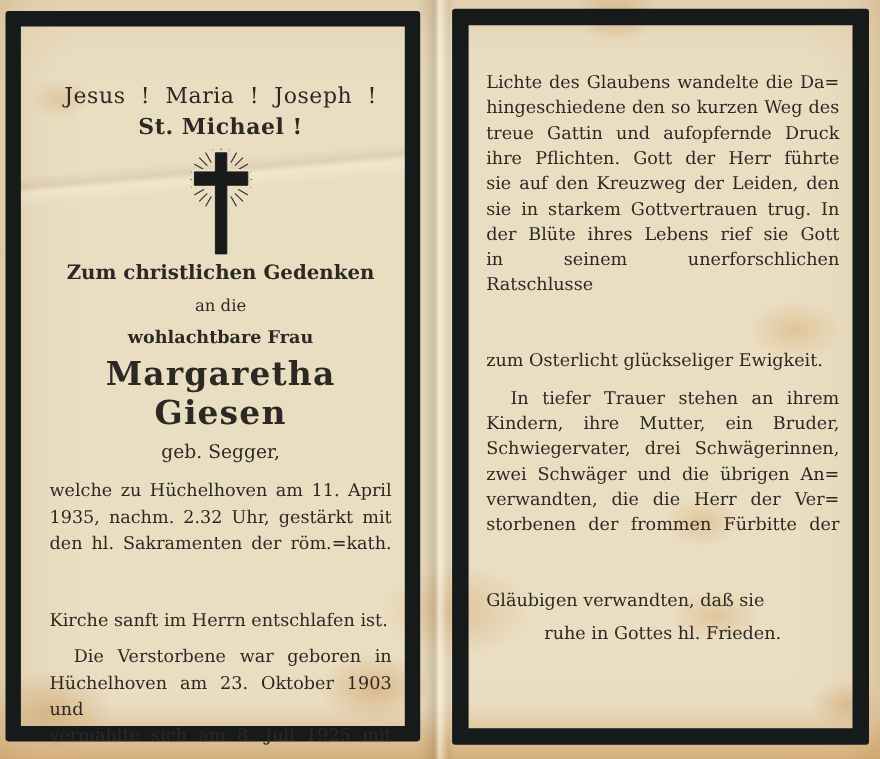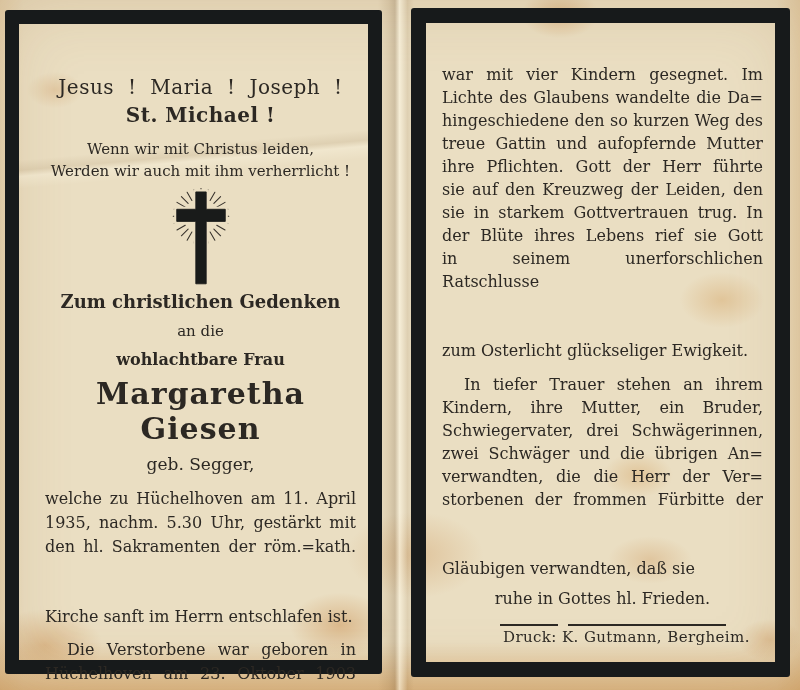--- a/index.html
+++ b/index.html
@@ -89,24 +89,20 @@
   <div class="fold"></div>
   <div class="wrinkle-l"></div>
 
   <div class="frame left"></div>
   <div class="frame right"></div>
 
   <div class="content left">
     <div class="center invocation1">Jesus !  Maria !  Joseph !</div>
     <div class="center invocation2">St. Michael !</div>
 
-    <div class="center motto">
-      <div>Wenn wir mit Christus leiden,</div>
-      <div>Werden wir auch mit ihm verherrlicht !</div>
-    </div>
 
     <div class="cross-wrap">
       <svg width="88" height="104" viewBox="0 0 100 120" aria-hidden="true">
         <g stroke="#35302a" stroke-width="1.2" stroke-linecap="round">
           <line x1="50" y1="4" x2="50" y2="15" transform="rotate(0 50 36)"></line>
           <line x1="50" y1="4" x2="50" y2="15" transform="rotate(15 50 36)"></line>
           <line x1="50" y1="4" x2="50" y2="15" transform="rotate(30 50 36)"></line>
           <line x1="50" y1="4" x2="50" y2="15" transform="rotate(45 50 36)"></line>
           <line x1="50" y1="4" x2="50" y2="15" transform="rotate(60 50 36)"></line>
           <line x1="50" y1="4" x2="50" y2="15" transform="rotate(75 50 36)"></line>
@@ -136,61 +132,53 @@
 
     <div class="center dedication1">Zum christlichen Gedenken</div>
     <div class="center dedication2">an die</div>
     <div class="center dedication3">wohlachtbare Frau</div>
 
     <div class="center name">Margaretha Giesen</div>
     <div class="center maiden">geb. Segger,</div>
 
     <div class="para para1">
         <div class="jline">welche zu Hüchelhoven am 11. April</div>
-        <div class="jline">1935, nachm. 5.30 Uhr, gestärkt mit</div>
+        <div class="jline">1935, nachm. 2.32 Uhr, gestärkt mit</div>
         <div class="jline">den hl. Sakramenten der röm.=kath.</div>
         <div class="jline">Kirche sanft im Herrn entschlafen ist.</div>
       </div>
 
     <div class="para para2 indent">
         <div class="jline">Die Verstorbene war geboren in</div>
         <div class="jline">Hüchelhoven am 23. Oktober 1903 und</div>
         <div class="jline">vermählte sich am 8. Juli 1925 mit</div>
         <div class="jline">Johann Giesen. Diese glückliche Ehe</div>
       </div>
   </div>
 
   <div class="content right">
     <div class="para para1">
-        <div class="jline">war mit vier Kindern gesegnet. Im</div>
         <div class="jline">Lichte des Glaubens wandelte die Da=</div>
         <div class="jline">hingeschiedene den so kurzen Weg des</div>
-        <div class="jline">treue Gattin und aufopfernde Mutter</div>
+        <div class="jline">treue Gattin und aufopfernde Druck</div>
         <div class="jline">ihre Pflichten. Gott der Herr führte</div>
         <div class="jline">sie auf den Kreuzweg der Leiden, den</div>
         <div class="jline">sie in starkem Gottvertrauen trug. In</div>
         <div class="jline">der Blüte ihres Lebens rief sie Gott</div>
         <div class="jline">in seinem unerforschlichen Ratschlusse</div>
         <div class="jline">zum Osterlicht glückseliger Ewigkeit.</div>
       </div>
 
     <div class="para para2 indent">
         <div class="jline">In tiefer Trauer stehen an ihrem</div>
         <div class="jline">Kindern, ihre Mutter, ein Bruder,</div>
         <div class="jline">Schwiegervater, drei Schwägerinnen,</div>
         <div class="jline">zwei Schwäger und die übrigen An=</div>
         <div class="jline">verwandten, die die Herr der Ver=</div>
         <div class="jline">storbenen der frommen Fürbitte der</div>
         <div class="jline">Gläubigen verwandten, daß sie</div>
       </div>
 
     <div class="closing">ruhe in Gottes hl. Frieden.</div>
 
-    <div class="imprint">
-      <div class="rule">
-        <div class="seg1"></div>
-        <div class="seg2"></div>
-      </div>
-      <div class="text">Druck: K. Gutmann, Bergheim.</div>
-    </div>
   </div>
 
 </div>
 
 </body></html>

